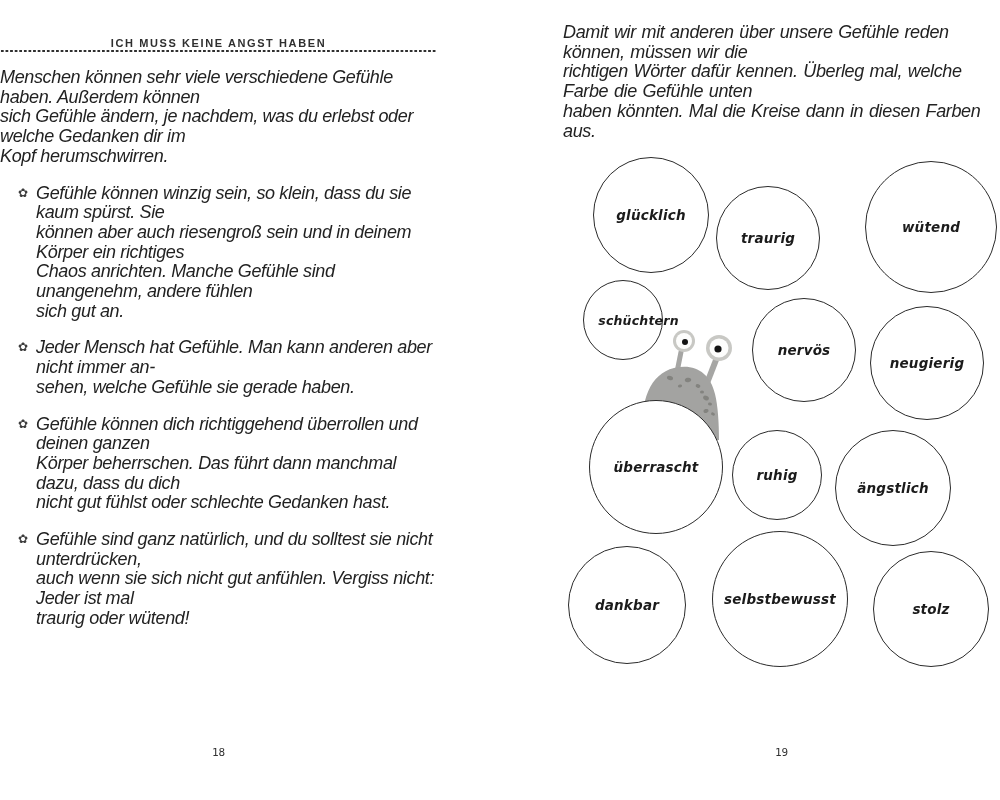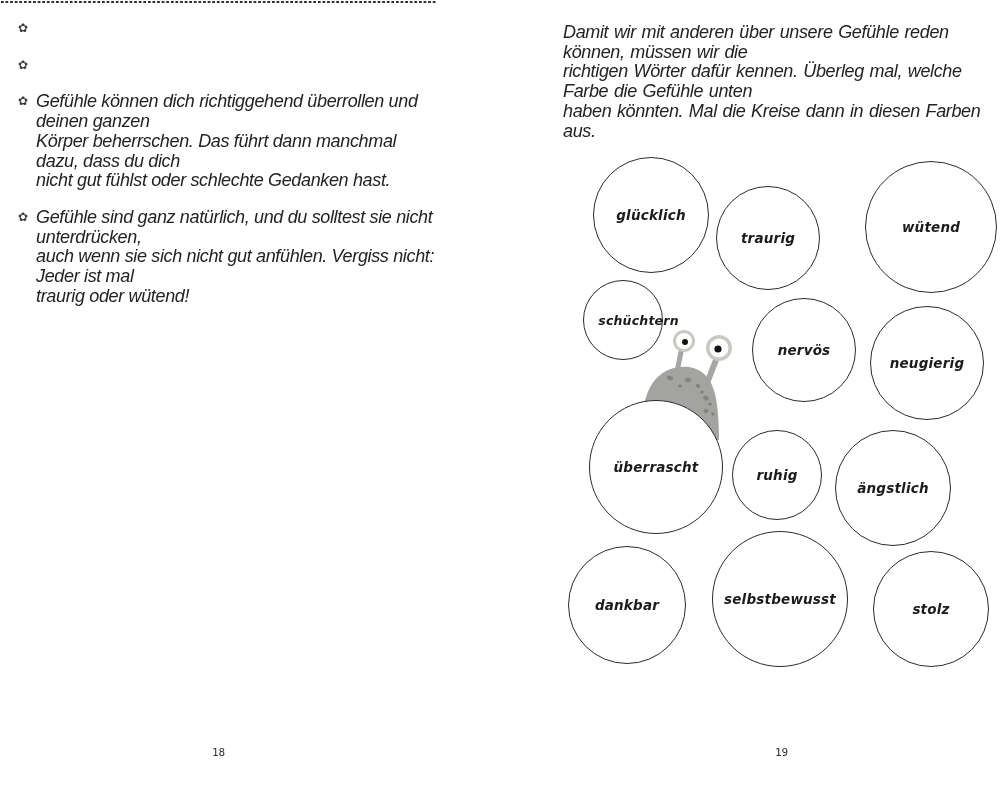--- a/index.html
+++ b/index.html
@@ -63,28 +63,38 @@
   .pos-10{left:568px;top:546px;width:118px;height:118px;}
   .pos-11{left:712px;top:531px;width:136px;height:136px;}
   .pos-12{left:873px;top:551px;width:116px;height:116px;}
 
   .snail-svg{position:absolute;left:620px;top:322px;z-index:1;}
 </style>
 </head>
 <body>
 
 <div class="page page-left">
+  <div class="running-head">ICH MUSS KEINE ANGST HABEN</div>
   <div class="dotted-rule"></div>
+  <p class="body-text intro-left">Menschen können sehr viele verschiedene Gefühle haben. Außerdem können
+sich Gefühle ändern, je nachdem, was du erlebst oder welche Gedanken dir im
+Kopf herumschwirren.</p>
 
   <ul class="bullet-list">
     <li class="bullet-item">
       <span class="bullet-icon">✿</span>
+      <span class="body-text">Gefühle können winzig sein, so klein, dass du sie kaum spürst. Sie
+können aber auch riesengroß sein und in deinem Körper ein richtiges
+Chaos anrichten. Manche Gefühle sind unangenehm, andere fühlen
+sich gut an.</span>
     </li>
     <li class="bullet-item">
       <span class="bullet-icon">✿</span>
+      <span class="body-text">Jeder Mensch hat Gefühle. Man kann anderen aber nicht immer an-
+sehen, welche Gefühle sie gerade haben.</span>
     </li>
     <li class="bullet-item">
       <span class="bullet-icon">✿</span>
       <span class="body-text">Gefühle können dich richtiggehend überrollen und deinen ganzen
 Körper beherrschen. Das führt dann manchmal dazu, dass du dich
 nicht gut fühlst oder schlechte Gedanken hast.</span>
     </li>
     <li class="bullet-item">
       <span class="bullet-icon">✿</span>
       <span class="body-text">Gefühle sind ganz natürlich, und du solltest sie nicht unterdrücken,

